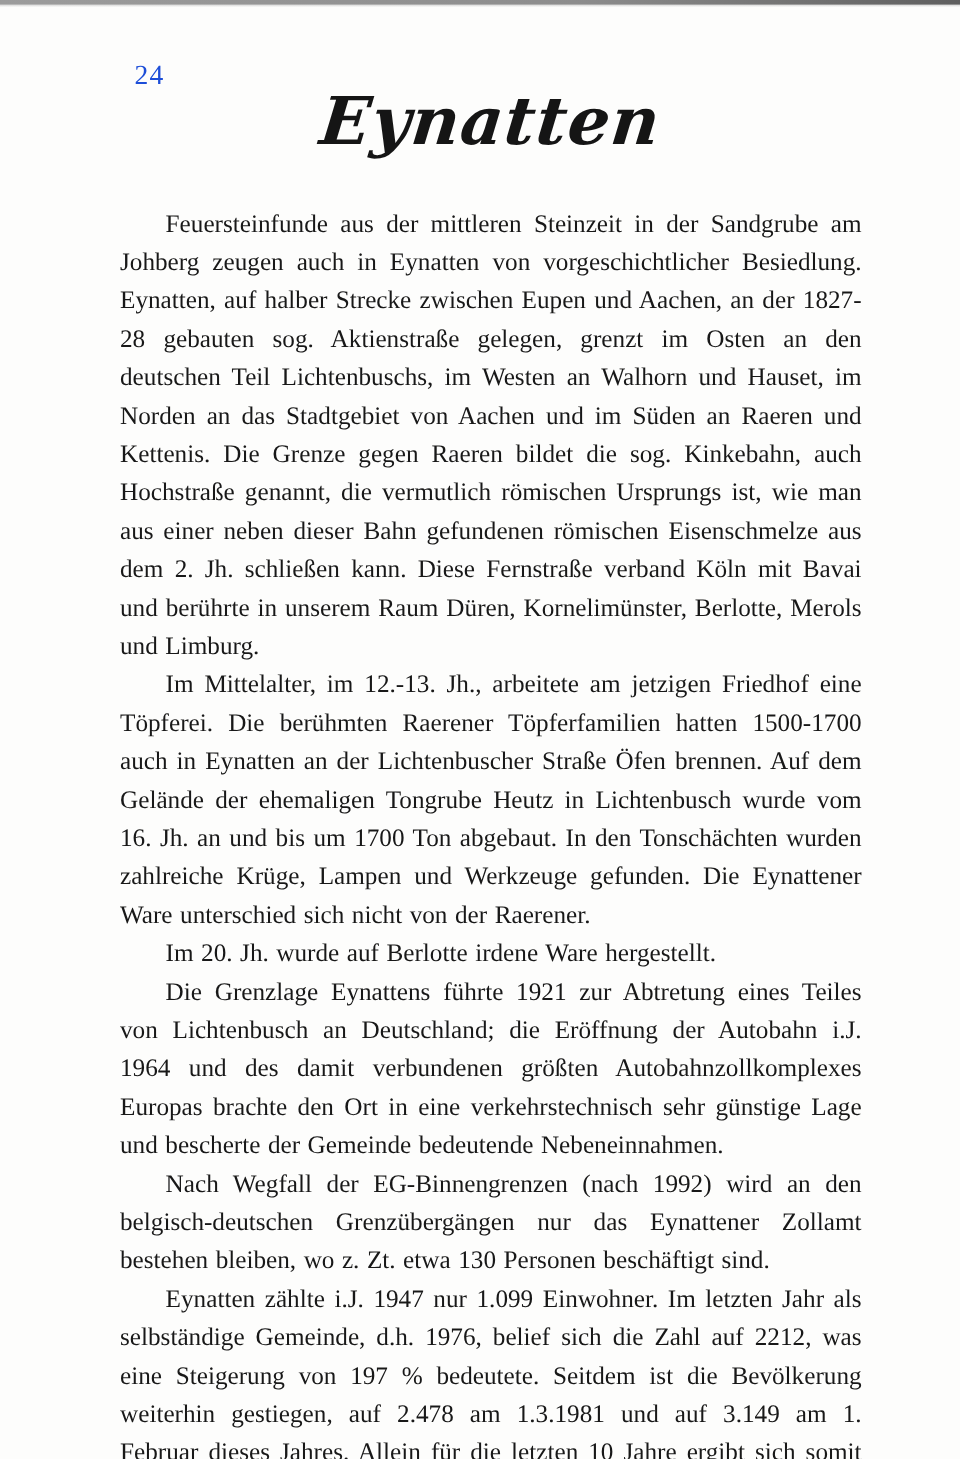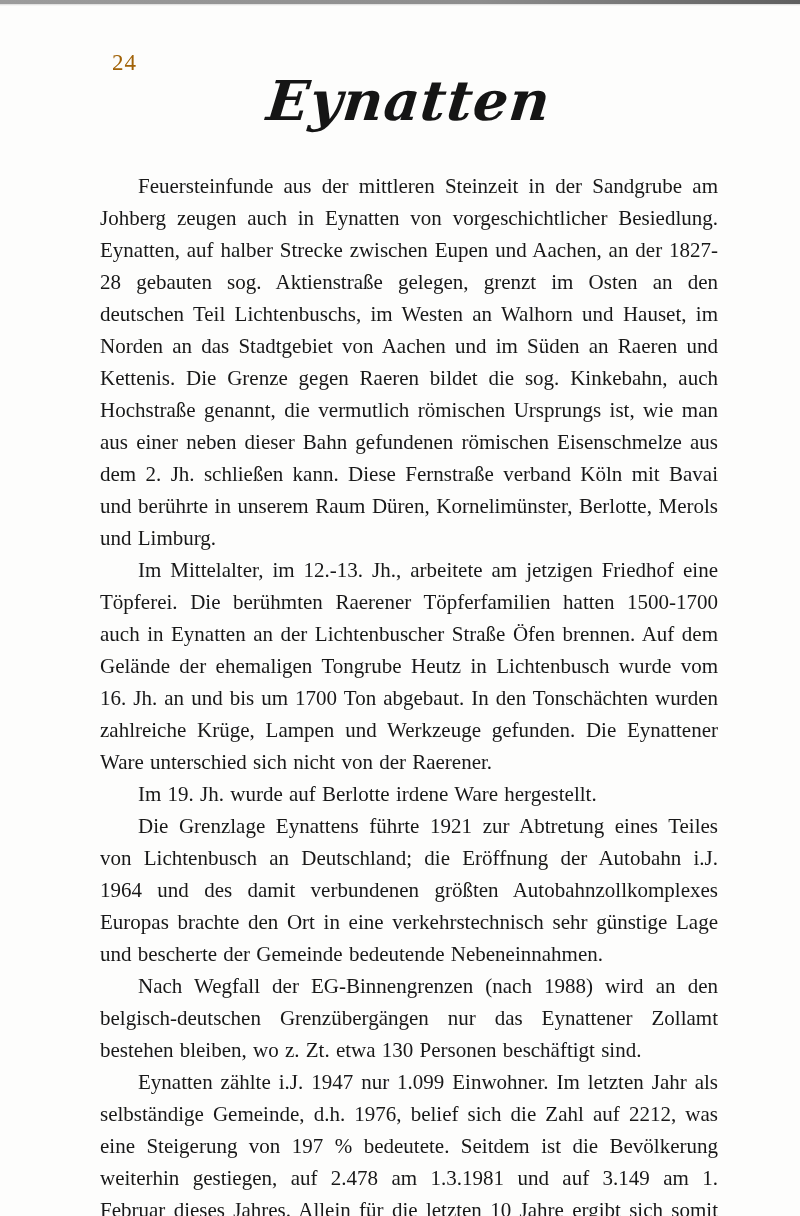--- a/index.html
+++ b/index.html
@@ -30,21 +30,21 @@
     left: 0;
     width: 100%;
     height: 2px;
     background: linear-gradient(to bottom, #d9d9d9, rgba(255,255,255,0));
   }
   .page-number {
     position: absolute;
     top: 50px;
     left: 112px;
     font-size: 23px;
-    color: #a16207;
+    color: #1d4ed8;
     letter-spacing: 1px;
   }
   .chapter-title {
     position: absolute;
     top: 68px;
     left: 100px;
     width: 618px;
     margin: 0;
     text-align: center;
     font-family: "DejaVu Serif", serif;
@@ -79,19 +79,19 @@
 
   <div class="scan-edge-top"></div>
 
   <div class="page-number">24</div>
 
   <h1 class="chapter-title">Eynatten</h1>
 
   <div class="body-text">
     <p>Feuersteinfunde aus der mittleren Steinzeit in der Sandgrube am Johberg zeugen auch in Eynatten von vorgeschichtlicher Besiedlung. Eynatten, auf halber Strecke zwischen Eupen und Aachen, an der 1827-28 gebauten sog. Aktienstraße gelegen, grenzt im Osten an den deutschen Teil Lichtenbuschs, im Westen an Walhorn und Hauset, im Norden an das Stadtgebiet von Aachen und im Süden an Raeren und Kettenis. Die Grenze gegen Raeren bildet die sog. Kinkebahn, auch Hochstraße genannt, die vermutlich römischen Ursprungs ist, wie man aus einer neben dieser Bahn gefundenen römischen Eisenschmelze aus dem 2. Jh. schließen kann. Diese Fernstraße verband Köln mit Bavai und berührte in unserem Raum Düren, Kornelimünster, Berlotte, Merols und Limburg.</p>
     <p>Im Mittelalter, im 12.-13. Jh., arbeitete am jetzigen Friedhof eine Töpferei. Die berühmten Raerener Töpferfamilien hatten 1500-1700 auch in Eynatten an der Lichtenbuscher Straße Öfen brennen. Auf dem Gelände der ehemaligen Tongrube Heutz in Lichtenbusch wurde vom 16. Jh. an und bis um 1700 Ton abgebaut. In den Tonschächten wurden zahlreiche Krüge, Lampen und Werkzeuge gefunden. Die Eynattener Ware unterschied sich nicht von der Raerener.</p>
-    <p>Im 19. Jh. wurde auf Berlotte irdene Ware hergestellt.</p>
+    <p>Im 20. Jh. wurde auf Berlotte irdene Ware hergestellt.</p>
     <p>Die Grenzlage Eynattens führte 1921 zur Abtretung eines Teiles von Lichtenbusch an Deutschland; die Eröffnung der Autobahn i.J. 1964 und des damit verbundenen größten Autobahnzollkomplexes Europas brachte den Ort in eine verkehrstechnisch sehr günstige Lage und bescherte der Gemeinde bedeutende Nebeneinnahmen.</p>
-    <p>Nach Wegfall der EG-Binnengrenzen (nach 1988) wird an den belgisch-deutschen Grenzübergängen nur das Eynattener Zollamt bestehen bleiben, wo z. Zt. etwa 130 Personen beschäftigt sind.</p>
+    <p>Nach Wegfall der EG-Binnengrenzen (nach 1992) wird an den belgisch-deutschen Grenzübergängen nur das Eynattener Zollamt bestehen bleiben, wo z. Zt. etwa 130 Personen beschäftigt sind.</p>
     <p>Eynatten zählte i.J. 1947 nur 1.099 Einwohner. Im letzten Jahr als selbständige Gemeinde, d.h. 1976, belief sich die Zahl auf 2212, was eine Steigerung von 197 % bedeutete. Seitdem ist die Bevölkerung weiterhin gestiegen, auf 2.478 am 1.3.1981 und auf 3.149 am 1. Februar dieses Jahres. Allein für die letzten 10 Jahre ergibt sich somit eine Steigerung um 27 %. Die rege Bautätigkeit, vor allem im Ortsteil Lich-</p>
   </div>
 
 </div>
 
 </body></html>

